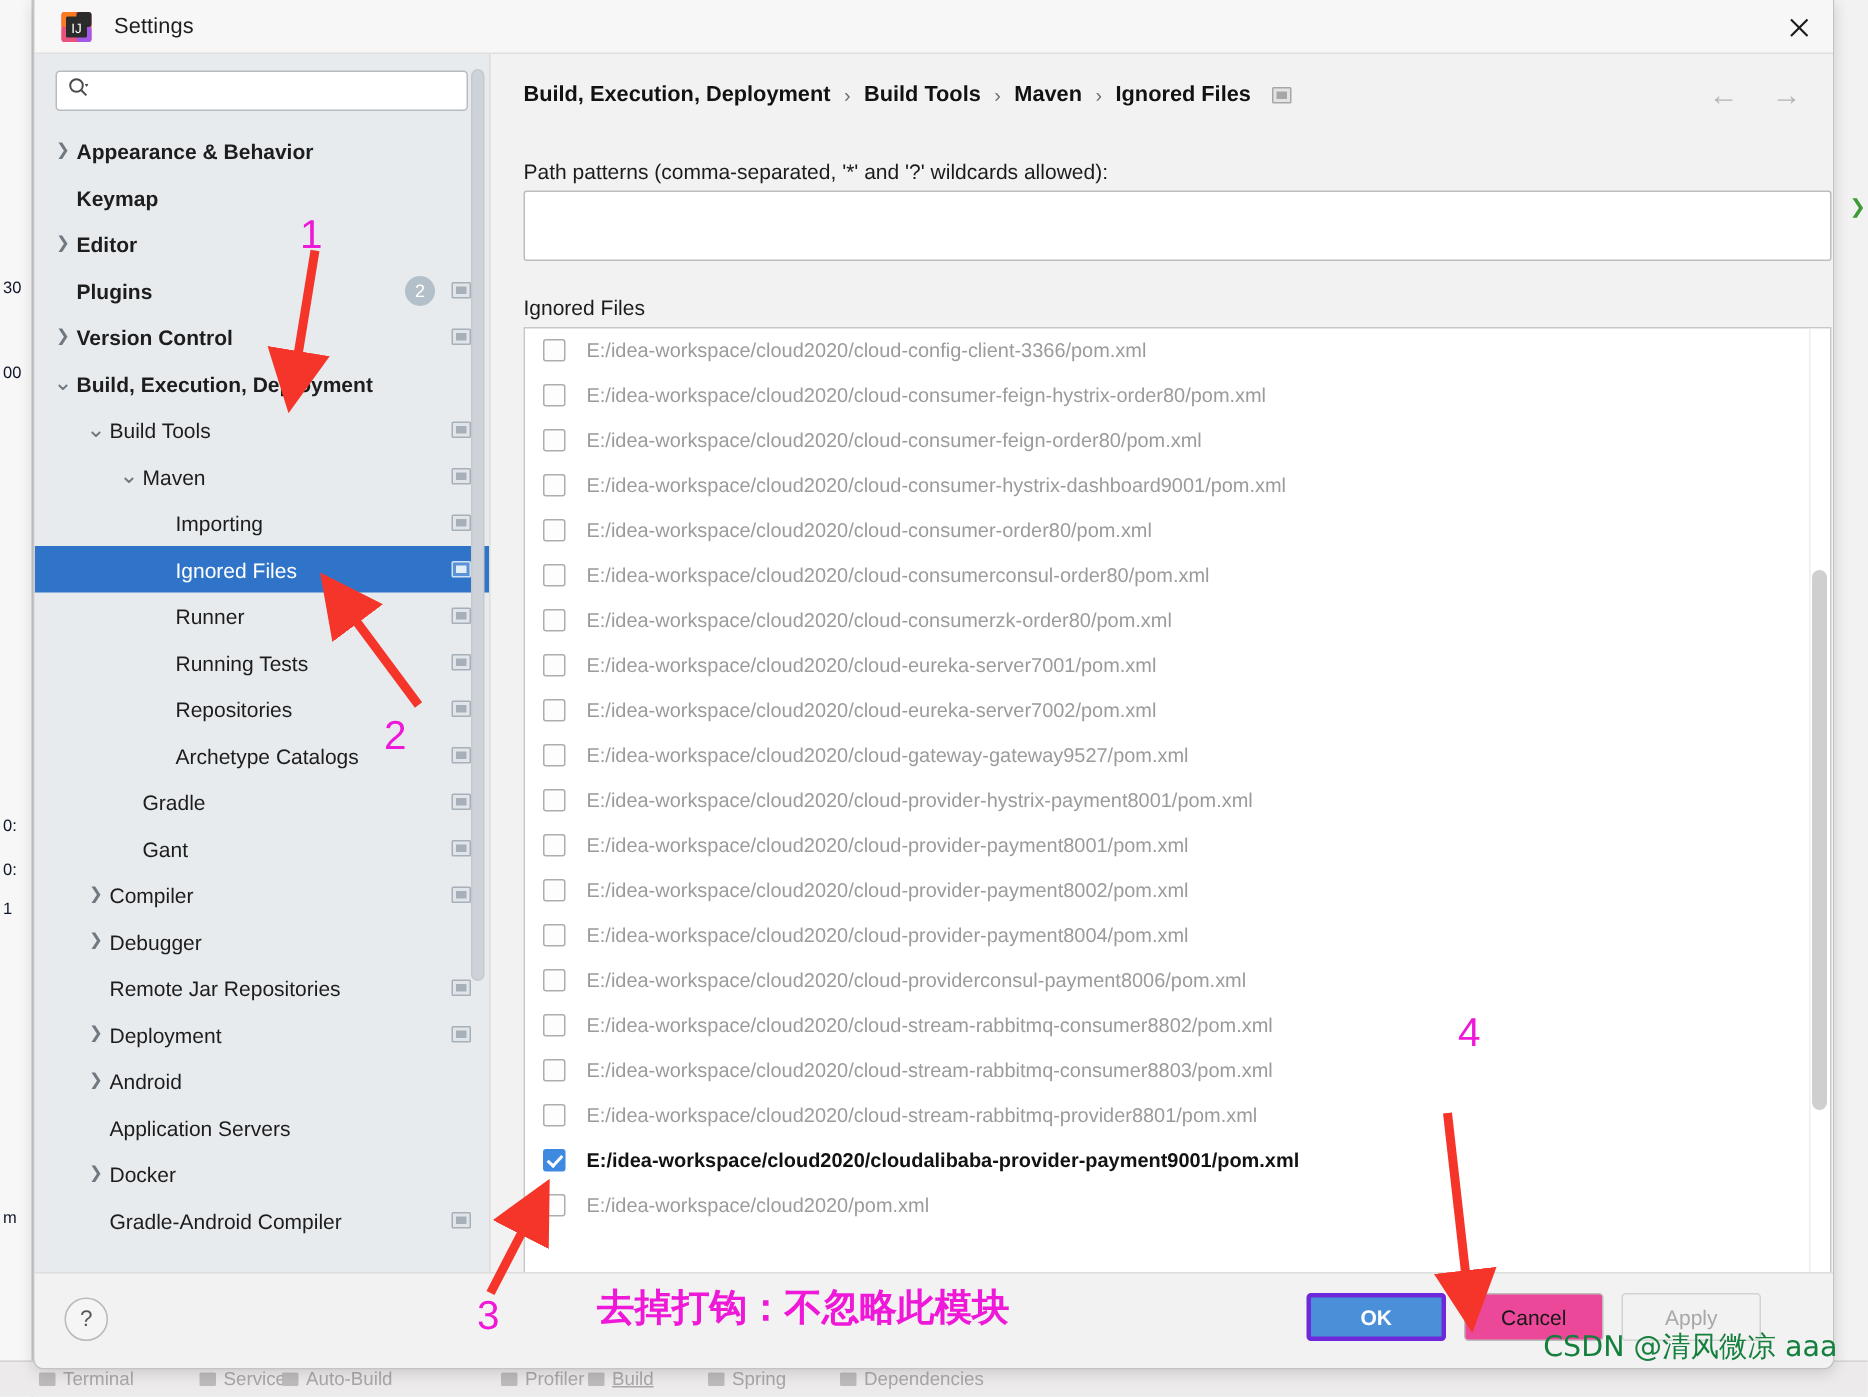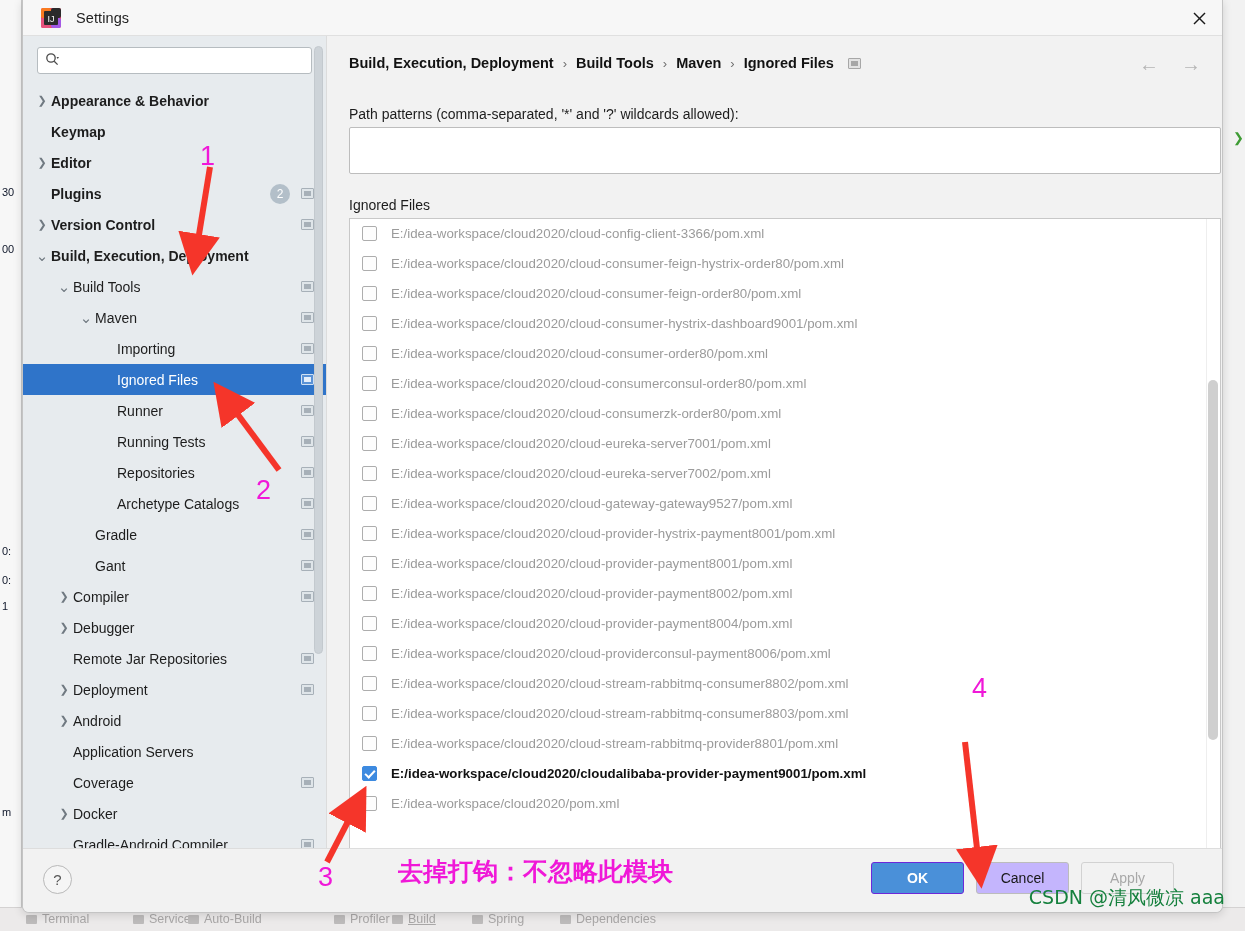--- a/index.html
+++ b/index.html
@@ -204,25 +204,25 @@
     border-radius: 50%; border: 1px solid #b9b9b9; background: #f5f5f5;
     display: flex; align-items: center; justify-content: center;
     font-size: 15px; color: #575757; cursor: pointer;
   }
   .dlg-btn {
     position: absolute; top: 13px; height: 32px; border-radius: 3px;
     font-size: 14px; display: flex; align-items: center; justify-content: center;
     cursor: pointer; font-family: "Liberation Sans", sans-serif;
   }
   #ok-btn {
-    right: 258px; width: 93px; background: #4a90d9; border: 1px solid #6d28d9;
+    right: 258px; width: 93px; background: #4a90d9; border: 3px solid #6d28d9;
     color: #ffffff; font-weight: bold;
   }
   #cancel-btn {
-    right: 153px; width: 93px; background: #c4b5fd; border: 1px solid #bcbcbc;
+    right: 153px; width: 93px; background: #ec4899; border: 1px solid #bcbcbc;
     color: #171717;
   }
   #apply-btn {
     right: 48px; width: 93px; background: #f2f2f2; border: 1px solid #d2d2d2;
     color: #a8a8a8;
   }
 
   
   #annotations { position: absolute; inset: 0; pointer-events: none; }
   .anno-num {
@@ -425,26 +425,20 @@
             <div class="tree-chevron">❯</div>
             <div class="tree-label">Android</div>
           </div>
           <div class="tree-row">
             <div style="width: 32px; flex: 0 0 auto;"></div>
             <div class="tree-chevron"></div>
             <div class="tree-label">Application Servers</div>
           </div>
           <div class="tree-row">
             <div style="width: 32px; flex: 0 0 auto;"></div>
-            <div class="tree-chevron"></div>
-            <div class="tree-label">Coverage</div>
-            <div class="tree-mod"></div>
-          </div>
-          <div class="tree-row">
-            <div style="width: 32px; flex: 0 0 auto;"></div>
             <div class="tree-chevron">❯</div>
             <div class="tree-label">Docker</div>
           </div>
           <div class="tree-row">
             <div style="width: 32px; flex: 0 0 auto;"></div>
             <div class="tree-chevron"></div>
             <div class="tree-label">Gradle-Android Compiler</div>
             <div class="tree-mod"></div>
           </div>
         </div>

